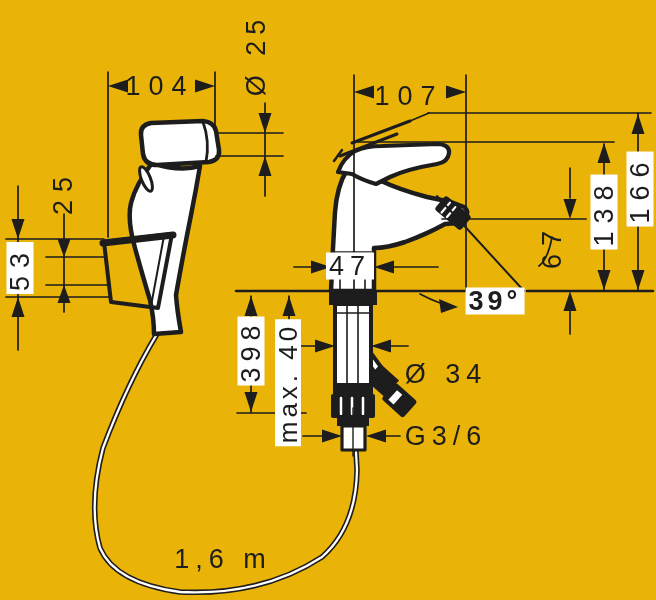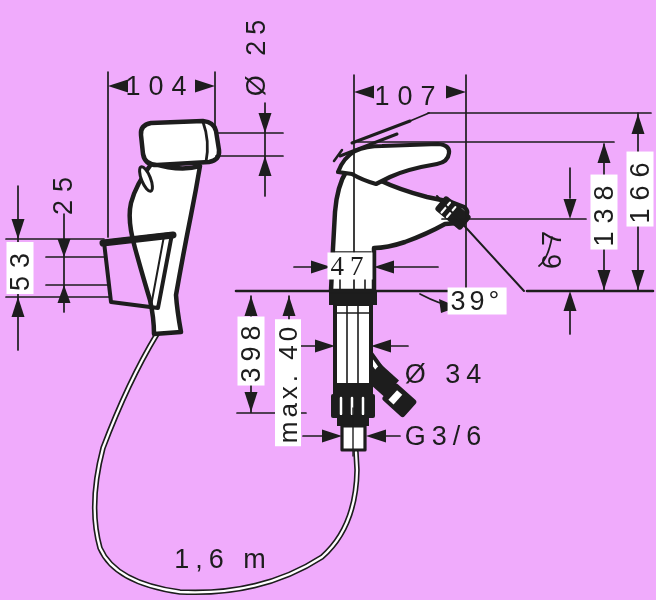--- a/index.html
+++ b/index.html
@@ -1,16 +1,16 @@
 <!DOCTYPE html>
 <html><head>
 <meta charset="utf-8">
 <style>
   html,body{margin:0;padding:0;background:#fff;}
-  .stage{position:relative;width:656px;height:600px;background:#f0abfc;overflow:hidden;
+  .stage{position:relative;width:656px;height:600px;background:#eab308;overflow:hidden;
          font-family:"Liberation Sans",sans-serif;}
   .stage svg{position:absolute;left:0;top:0;}
   .lbl{position:absolute;transform:translate(-50%,-50%);font-size:27px;letter-spacing:8px;
        color:#1d1d1d;white-space:nowrap;line-height:1;font-weight:400;}
   .lbl.rot{transform:translate(-50%,-50%) rotate(-90deg);}
   .lbl.bg{background:#ffffff;padding:0 3px;}
   .sp4{letter-spacing:4px;}
   .sp6{letter-spacing:6px;}
   .fs26{font-size:26px;}
 </style>
@@ -142,21 +142,21 @@
   </svg>
 
   <div class="lbl" style="left:160px;top:86px;">104</div>
   <div class="lbl rot sp6" style="left:256px;top:55px;">Ø 25</div>
   <div class="lbl rot" style="left:63px;top:192px;">25</div>
   <div class="lbl rot bg" style="left:20px;top:268px;">53</div>
   <div class="lbl" style="left:409px;top:96px;">107</div>
   <div class="lbl rot bg" style="left:640px;top:189px;">166</div>
   <div class="lbl rot bg" style="left:604px;top:212px;">138</div>
   <div class="lbl rot" style="left:552px;top:246px;">67</div>
-  <div class="lbl bg sp6" style="left:350px;top:266px;font-family:Liberation Serif, serif;">47</div>
-  <div class="lbl bg sp4" style="left:477px;top:301px;">39°</div>
+  <div class="lbl bg sp6" style="left:350px;top:266px;">47</div>
+  <div class="lbl bg sp4" style="left:495px;top:301px;font-weight:bold;">39°</div>
   <div class="lbl sp6" style="left:446px;top:346px;margin-top:28px;">Ø 34</div>
   <div class="lbl rot bg sp6" style="left:251px;top:351px;">398</div>
   <div class="lbl rot bg sp4 fs26" style="left:288px;top:383px;">max. 40</div>
   <div class="lbl sp6" style="left:446px;top:436px;">G3/6</div>
   <div class="lbl sp6" style="left:223px;top:559px;">1,6 m</div>
 
 </div>
 
 </body></html>

